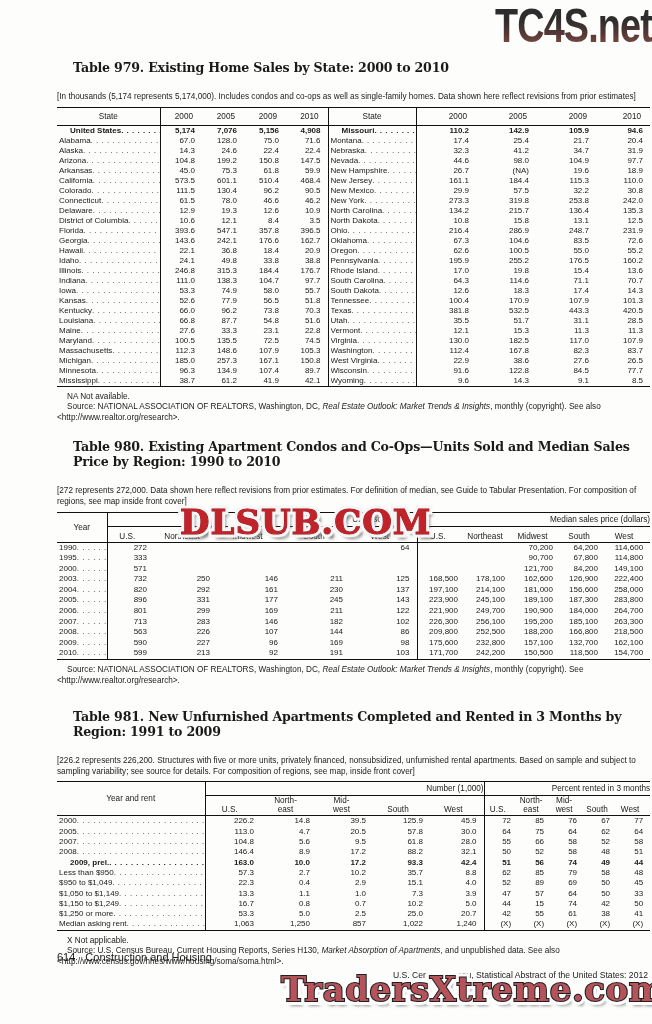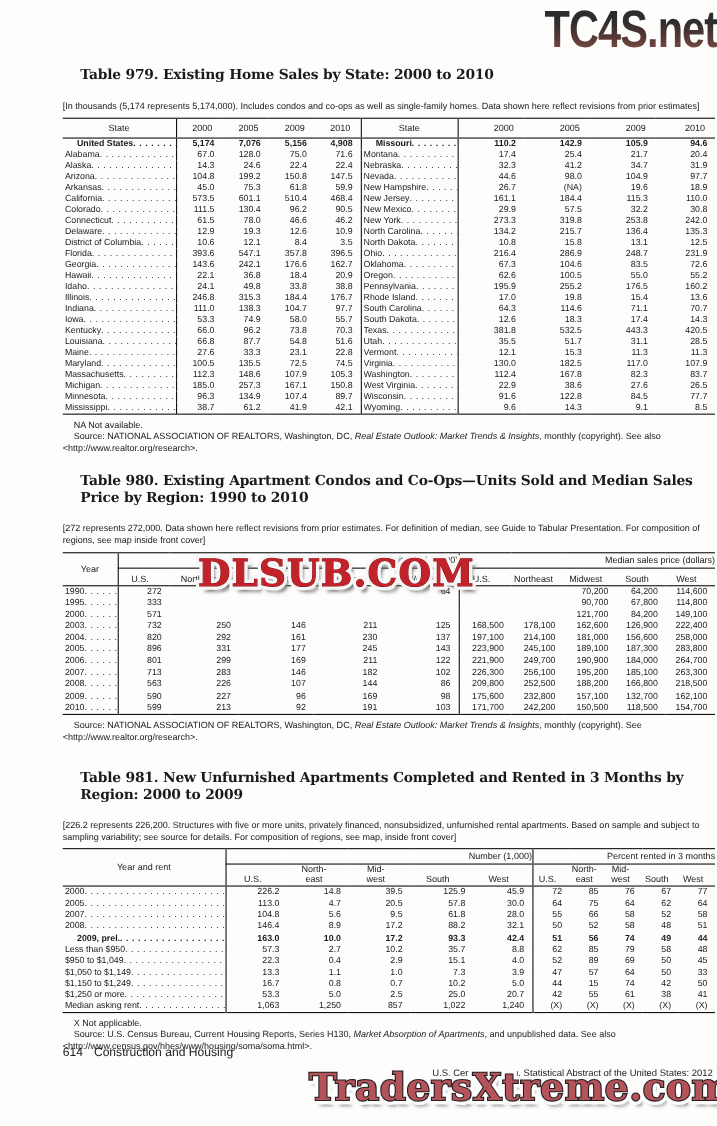--- a/index.html
+++ b/index.html
@@ -479,20 +479,42 @@
             <td class="vl lbl">
               <span class="lblwrap">
                 <span class="txt">South Dakota</span>
                 <span class="leader"></span>
               </span>
             </td>
             <td class="vl num">12.6</td>
             <td class="num">18.3</td>
             <td class="num">17.4</td>
             <td class="num">14.3</td>
+          </tr>
+          <tr>
+            <td class="lbl">
+              <span class="lblwrap">
+                <span class="txt">Kansas</span>
+                <span class="leader"></span>
+              </span>
+            </td>
+            <td class="vl num">52.6</td>
+            <td class="num">77.9</td>
+            <td class="num">56.5</td>
+            <td class="num">51.8</td>
+            <td class="vl lbl">
+              <span class="lblwrap">
+                <span class="txt">Tennessee</span>
+                <span class="leader"></span>
+              </span>
+            </td>
+            <td class="vl num">100.4</td>
+            <td class="num">170.9</td>
+            <td class="num">107.9</td>
+            <td class="num">101.3</td>
           </tr>
           <tr>
             <td class="lbl">
               <span class="lblwrap">
                 <span class="txt">Kentucky</span>
                 <span class="leader"></span>
               </span>
             </td>
             <td class="vl num">66.0</td>
             <td class="num">96.2</td>
@@ -902,21 +924,21 @@
             <td class="num">242,200</td>
             <td class="num">150,500</td>
             <td class="num">118,500</td>
             <td class="num">154,700</td>
           </tr>
         </tbody>
     </table>
 
     <p class="src" style="margin-top:5px"><span>Source: NATIONAL ASSOCIATION OF REALTORS, Washington, DC, </span><span class="it">Real Estate Outlook: Market Trends &amp; Insights</span><span>, monthly (copyright). See &lt;http://www.realtor.org/research&gt;.</span></p>
 
-    <h2 class="tbl-title" style="margin-top:24px">Table 981. New Unfurnished Apartments Completed and Rented in 3 Months by Region: 2000 to 2009</h2>
+    <h2 class="tbl-title" style="margin-top:24px">Table 981. New Unfurnished Apartments Completed and Rented in 3 Months by Region: 1991 to 2009</h2>
     <p class="bracket-note">[226.2 represents 226,200. Structures with five or more units, privately financed, nonsubsidized, unfurnished rental apartments. Based on sample and subject to sampling variability; see source for details. For composition of regions, see map, inside front cover]</p>
 
     <table id="t981">
       <colgroup>
         <col style="width:148px">
           <col style="width:56px">
           <col style="width:56px">
           <col style="width:56px">
           <col style="width:57px">
           <col style="width:54px">

